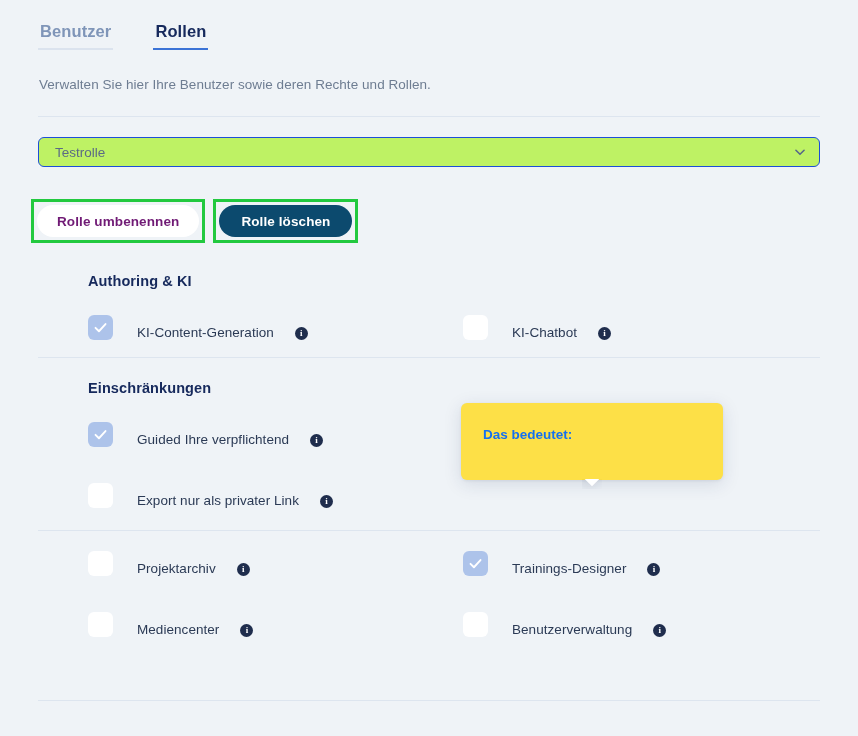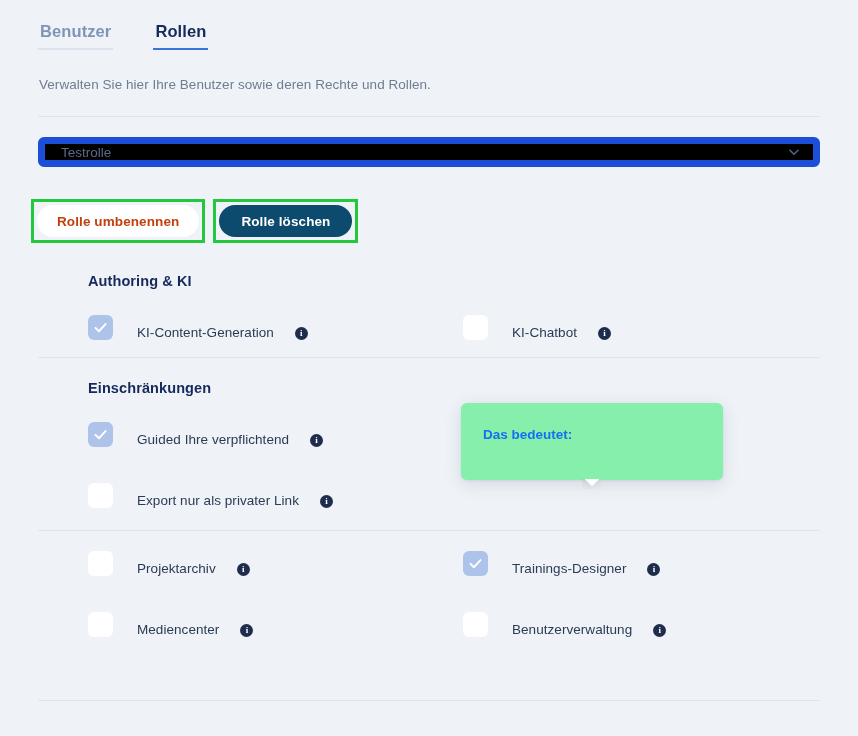--- a/index.html
+++ b/index.html
@@ -65,22 +65,22 @@
   .divider.d-sec2   { top: 530px; }
   .divider.d-bottom { top: 700px; }
 
   
   .select-wrap {
     position: absolute;
     left: 38px;
     top: 137px;
     width: 782px;
     height: 30px;
-    background: #000000;
-    border: 7px solid #1d4ed8;
+    background: #bef264;
+    border: 1px solid #1d4ed8;
     border-radius: 6px;
     display: flex;
     align-items: center;
     padding: 0 12px 0 16px;
     cursor: pointer;
   }
   .select-value {
     flex: 1;
     font-size: 13.5px;
     color: #5b6b85;
@@ -112,21 +112,21 @@
     letter-spacing: .1px;
     cursor: pointer;
     white-space: nowrap;
     height: 32px;
     display: inline-flex;
     align-items: center;
     justify-content: center;
   }
   .btn-rename {
     background: #ffffff;
-    color: #c2410c;
+    color: #701a75;
     padding: 0 20px;
   }
   .btn-delete {
     background: #0c4a6e;
     color: #ffffff;
     padding: 0 22px;
   }
 
   
   .section { position: absolute; left: 52px; width: 768px; margin-left: 36px; }
@@ -185,21 +185,21 @@
     cursor: pointer;
     margin-left: -3px;
   }
 
   
   .tooltip {
     position: absolute;
     left: 461px;
     top: 403px;
     width: 262px;
-    background: #86efac;
+    background: #fde047;
     border-radius: 6px;
     box-shadow: 0 4px 18px rgba(30,50,90,.13), 0 1px 3px rgba(30,50,90,.08);
     padding: 24px 22px 22px 22px;
     z-index: 20;
   }
   .tooltip-title {
     font-size: 13.5px;
     font-weight: bold;
     color: #1470f0;
     margin: 0 0 16px 0;

